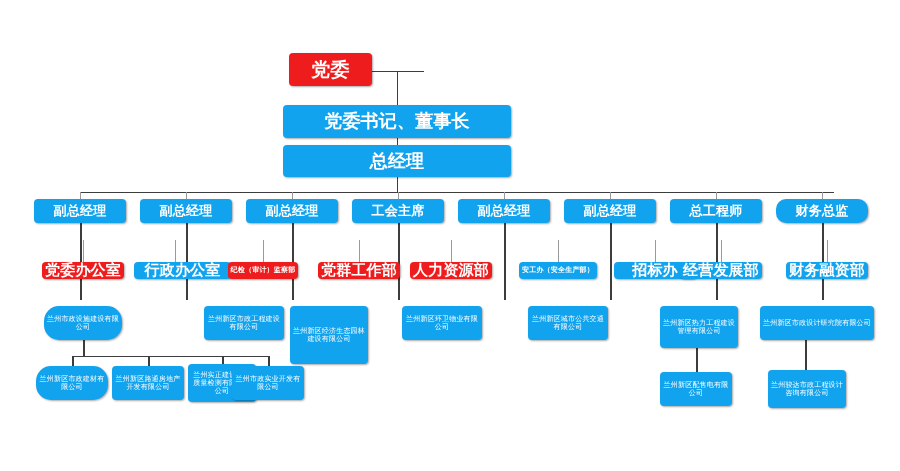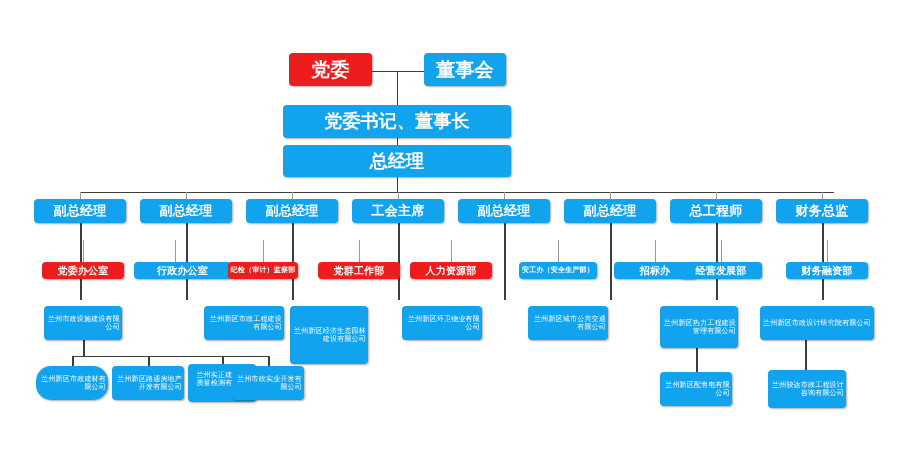--- a/index.html
+++ b/index.html
@@ -11,39 +11,39 @@
     position:relative;
   }
   #chart{position:absolute;left:0;top:0;width:900px;height:471px;}
 
   .node{
     position:absolute;
     box-sizing:border-box;
     display:flex;
     align-items:center;
     justify-content:center;
-    text-align:right;
+    text-align:center;
     color:#ffffff;
     border-radius:4px;
     line-height:1.15;
     letter-spacing:0.2px;
     padding:1px 2px;
     box-shadow:1px 1px 2px rgba(0,0,0,0.33);
     z-index:5;
     white-space:normal;
     word-break:break-all;
   }
   .blue{background:#12a3ef;}
   .red{background:#ee1c1c;}
 
   
   .t1{font-size:19px;font-weight:bold;}
   .t2{font-size:18px;font-weight:bold;}
   .t3{font-size:13px;font-weight:bold;}
-  .t4{font-size:10px;font-weight:bold;}
+  .t4{font-size:15px;font-weight:bold;}
   .t4s{font-size:7px;font-weight:bold;}
   .t5{font-size:7px;font-weight:normal;}
 
   .line{position:absolute;background:#3d3d3d;z-index:1;}
   .vline{width:1px;}
   .hline{height:1px;}
   .thin{background:#9a9a9a;}
 </style>
 </head>
 <body>
@@ -54,49 +54,48 @@
 
   <div class="line vline" style="left:397px;top:71px;height:34px;"></div>
 
   <div class="line vline" style="left:397px;top:138px;height:11px;"></div>
 
   <div class="line vline" style="left:397px;top:177px;height:15px;"></div>
 
   <div class="line hline" style="left:80px;top:192px;width:754px;"></div>
 
   <div class="node red t1" style="left:289px;top:53px;width:83px;height:33px;">党委</div>
-  <div class="node blue t1" style="left:424px;top:53px;width:82px;height:33px;">董事会</div>
   <div class="node blue t2" style="left:283px;top:145px;width:228px;height:32px;">总经理</div>
   <div class="node blue t2" style="left:283px;top:105px;width:228px;height:33px;">党委书记、董事长</div>
 
   <div id="exec-row">
       <div class="node blue t3" style="left: 34px; top: 199px; width: 92px; height: 24px;">副总经理</div>
       <div class="node blue t3" style="left: 140px; top: 199px; width: 92px; height: 24px;">副总经理</div>
       <div class="node blue t3" style="left: 246px; top: 199px; width: 92px; height: 24px;">副总经理</div>
       <div class="node blue t3" style="left: 352px; top: 199px; width: 92px; height: 24px;">工会主席</div>
       <div class="node blue t3" style="left: 458px; top: 199px; width: 92px; height: 24px;">副总经理</div>
       <div class="node blue t3" style="left: 564px; top: 199px; width: 92px; height: 24px;">副总经理</div>
       <div class="node blue t3" style="left: 670px; top: 199px; width: 92px; height: 24px;">总工程师</div>
-      <div class="node blue t3" style="left: 776px; top: 199px; width: 92px; height: 24px;">财务总监</div>
+      <div class="node blue t3" style="left: 776px; top: 199px; width: 92px; height: 24px; border-radius: 10px;">财务总监</div>
     </div>
 
   <div id="dept-row">
       <div class="node red t4" style="left: 42px; top: 262px; width: 82px; height: 17px;">党委办公室</div>
       <div class="node blue t4" style="left: 134px; top: 262px; width: 97px; height: 17px;">行政办公室</div>
       <div class="node red t4s" style="left: 228px; top: 262px; width: 70px; height: 17px;">纪检（审计）监察部</div>
       <div class="node red t4" style="left: 318px; top: 262px; width: 82px; height: 17px;">党群工作部</div>
       <div class="node red t4" style="left: 410px; top: 262px; width: 82px; height: 17px;">人力资源部</div>
       <div class="node blue t4s" style="left: 519px; top: 262px; width: 78px; height: 17px;">安工办（安全生产部）</div>
       <div class="node blue t4" style="left: 614px; top: 262px; width: 82px; height: 17px;">招标办</div>
       <div class="node blue t4" style="left: 680px; top: 262px; width: 82px; height: 17px;">经营发展部</div>
       <div class="node blue t4" style="left: 786px; top: 262px; width: 82px; height: 17px;">财务融资部</div>
     </div>
 
   <div id="sub-row">
-      <div class="node blue t5" style="left: 44px; top: 306px; width: 78px; height: 34px;">兰州市政设施建设有限公司</div>
+      <div class="node blue t5" style="left: 44px; top: 306px; width: 78px; height: 34px; border-radius: 15px;">兰州市政设施建设有限公司</div>
       <div class="node blue t5" style="left: 166px; top: 306px; width: 80px; height: 34px; margin-left: 38px;">兰州新区市政工程建设有限公司</div>
       <div class="node blue t5" style="left: 290px; top: 306px; width: 78px; height: 58px;">兰州新区经济生态园林建设有限公司</div>
       <div class="node blue t5" style="left: 402px; top: 306px; width: 80px; height: 34px;">兰州新区环卫物业有限公司</div>
       <div class="node blue t5" style="left: 528px; top: 306px; width: 80px; height: 34px;">兰州新区城市公共交通有限公司</div>
       <div class="node blue t5" style="left: 660px; top: 306px; width: 78px; height: 42px;">兰州新区热力工程建设管理有限公司</div>
       <div class="node blue t5" style="left: 760px; top: 306px; width: 114px; height: 34px;">兰州新区市政设计研究院有限公司</div>
     </div>
 
   <div id="gc-row">
       <div class="node blue t5" style="left: 36px; top: 366px; width: 72px; height: 34px; border-radius: 15px;">兰州新区市政建材有限公司</div>

